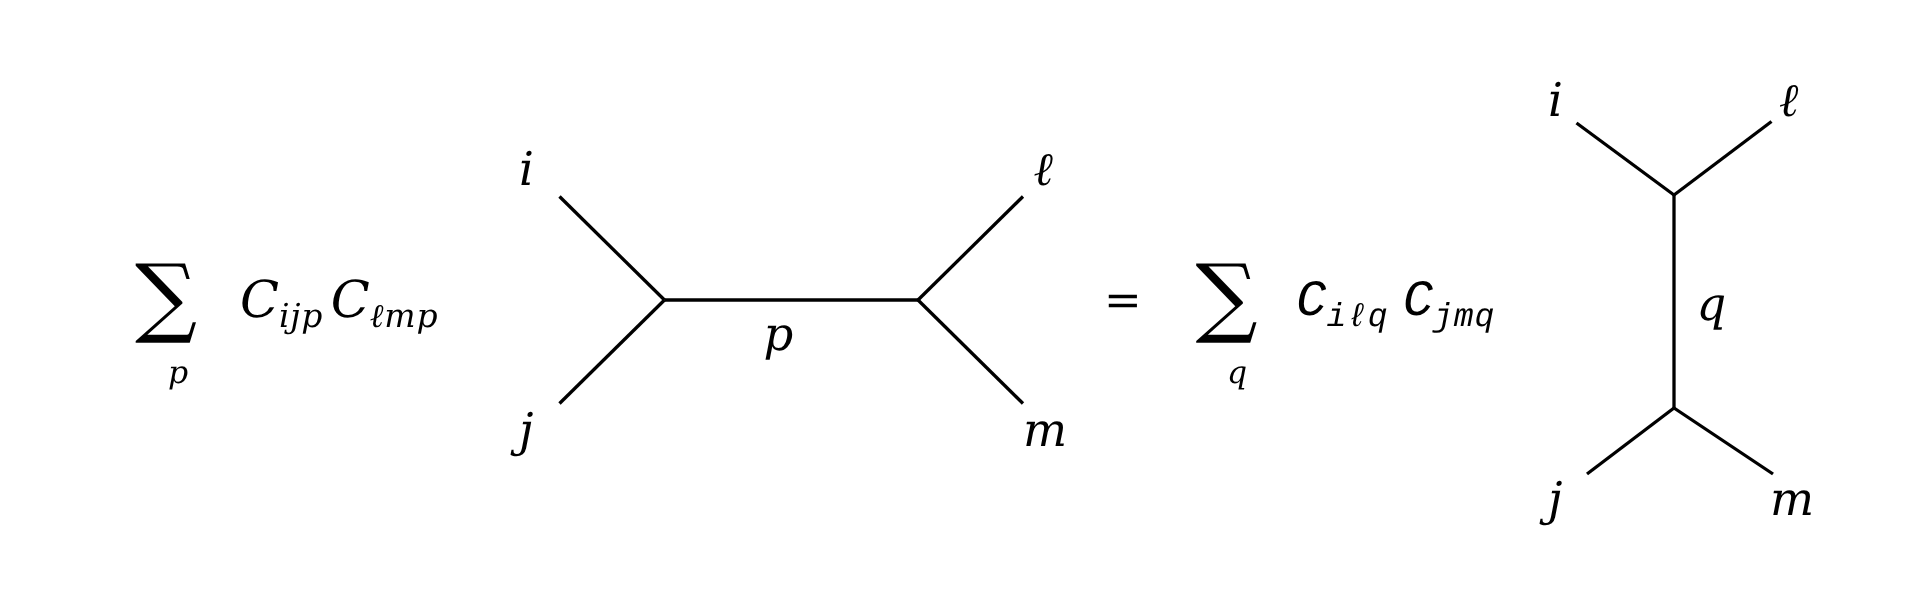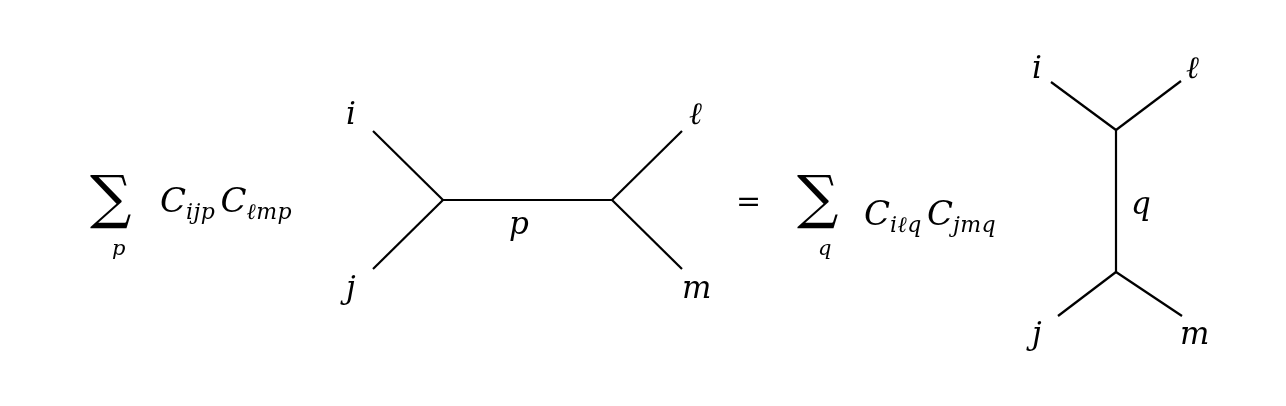--- a/index.html
+++ b/index.html
@@ -20,21 +20,21 @@
 <div class="math" style="left:112px; top:238px; font-size:21px;">p</div>
 <div class="math" style="left:160px; top:183px;">
   <span class="big">C</span><span class="sub">ijp</span>
   <span class="big">C</span><span class="sub">ℓmp</span>
 </div>
 
 <div class="math up" style="left:736px; top:186px; font-size:30px;">=</div>
 
 <div class="sum" style="left:797px; top:168px;">∑</div>
 <div class="math" style="left:818px; top:238px; font-size:21px;">q</div>
-<div class="math" style="left:864px; top:196px;">
+<div class="math" style="left:864px; top:185px;font-family:Liberation Mono, monospace;">
   <span class="big">C</span><span class="sub">iℓq</span>
   <span class="big">C</span><span class="sub">jmq</span>
 </div>
 
 <svg width="1286" height="406">
   <g stroke="#000" stroke-width="2.2" stroke-linecap="butt" fill="none">
     <line x1="373" y1="131" x2="443" y2="200"></line>
     <line x1="373" y1="269" x2="443" y2="200"></line>
     <line x1="443" y1="200" x2="612" y2="200"></line>
     <line x1="612" y1="200" x2="682" y2="131"></line>

